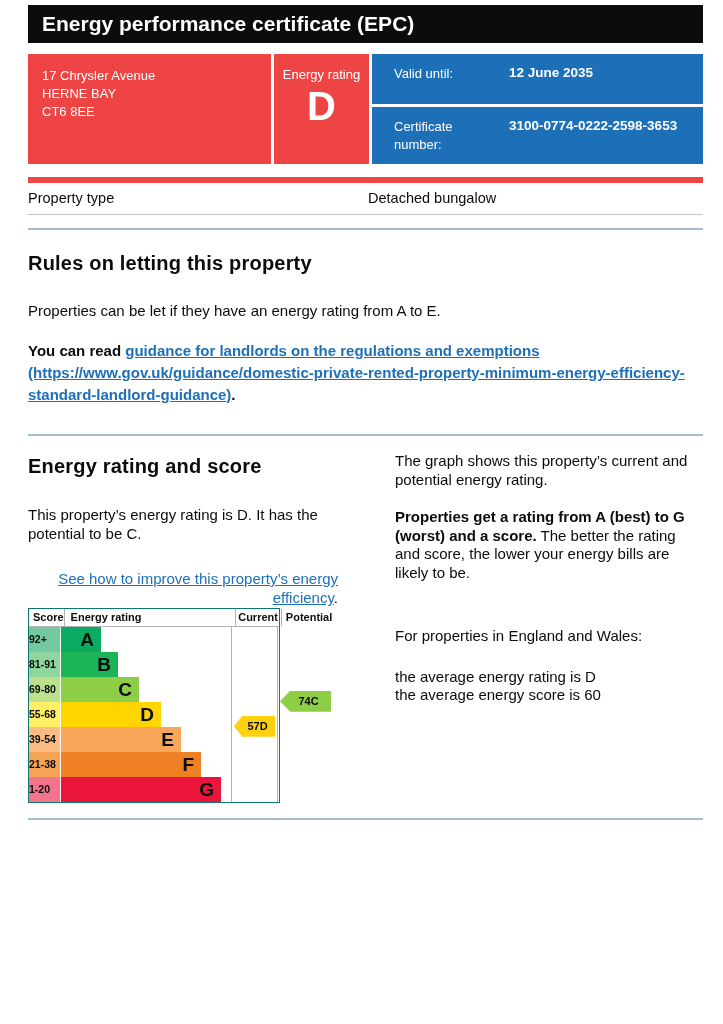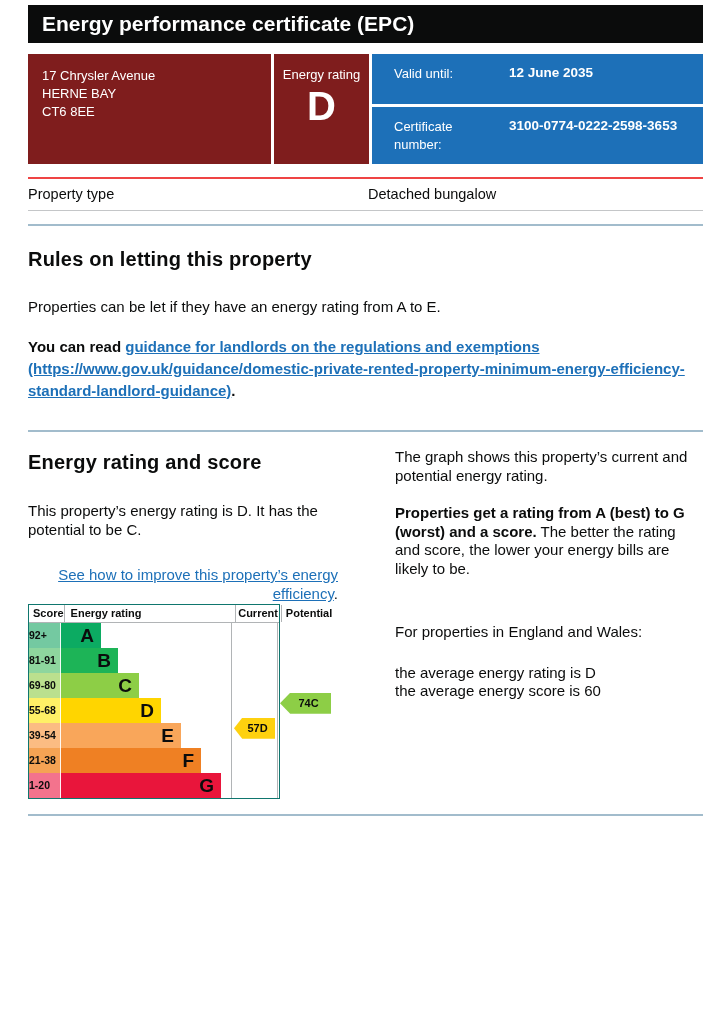--- a/index.html
+++ b/index.html
@@ -15,34 +15,34 @@
   
   .titlebar {
     background: #0b0c0c; color: #ffffff;
     height: 38px; line-height: 38px;
     font-size: 21px; font-weight: bold;
     padding-left: 14px;
   }
 
   
   .summary { display: flex; gap: 3px; margin-top: 11px; height: 110px; }
-  .bcell { background: #7f1d1d; color: #ffffff; }
+  .bcell { background: #ef4444; color: #ffffff; }
   .addr-cell { flex: 0 0 243px; padding: 13px 10px 0 14px; font-size: 13px; line-height: 1.4; }
   .rating-cell { flex: 0 0 95px; text-align: center; padding-top: 13px; }
   .rating-label { font-size: 13px; }
   .rating-letter { font-size: 40px; font-weight: bold; line-height: 1.1; margin-top: 2px; }
   .meta-col { flex: 1; display: flex; flex-direction: column; gap: 3px; }
   .meta-row { background: #1d70b8; color:#fff; display: flex; padding: 11px 0 0 22px; font-size: 13px; }
   .meta-row.first { flex: 0 0 50px; }
   .meta-row.second { flex: 1; }
   .meta-lab { width: 115px; line-height: 1.35; padding-right: 18px; }
   .meta-val { font-weight: bold; font-size: 13.5px; }
 
   
-  .prop-table { margin-top: 13px; border-top: 2px solid #ef4444; }
+  .prop-table { margin-top: 13px; border-top: 6px solid #ef4444; }
   .prop-row { display: flex; border-bottom: 1px solid #c4c6c8; padding: 7px 0 8px; font-size: 14.5px; }
   .prop-lab { flex: 0 0 340px; }
 
   hr.sec { border: none; border-top: 2px solid #a2bccc; }
   hr.sec1 { margin-top: 13px; }
   hr.sec2 { margin-top: 29px; }
   hr.sec3 { margin-top: 15px; }
 
   h2 { font-size: 20px; font-weight: bold; letter-spacing: 0.2px; }
   .rules h2 { margin-top: 22px; }
@@ -71,21 +71,21 @@
   .h-rating { flex: 0 0 171px; padding-left: 6px; }
   .h-current { flex: 0 0 46px; text-align: center; }
   .h-potential { flex: 0 0 55px; text-align: center; }
   .crow { display: flex; height: 25px; }
   .cscore { flex: 0 0 32px; font-size: 10.5px; font-weight: bold; line-height: 25px; padding-left: 0; border-right: 1px solid rgba(255,255,255,0.9); }
   .cbarcell { flex: 0 0 171px; border-right: 1px solid #b1b4b6; }
   .cbar { height: 25px; line-height: 25px; text-align: right; padding-right: 7px; font-weight: bold; font-size: 19px; color: #0b0c0c; }
   .ccur { flex: 0 0 46px; border-right: 1px solid #b1b4b6; position: relative; }
   .cpot { flex: 0 0 55px; position: relative; }
   .tag {
-    position: absolute; top: 20px; left: 2px; right: 2px; height: 21px;
+    position: absolute; top: 14px; left: 2px; right: 2px; height: 21px;
     clip-path: polygon(0 50%, 20% 0, 100% 0, 100% 100%, 20% 100%);
     display: flex; align-items: center; justify-content: center; 
     padding-left: 6px; font-size: 11px; font-weight: bold; color: #0b0c0c;
   }
 </style>
 </head>
 <body>
 
 <div class="page">
 

